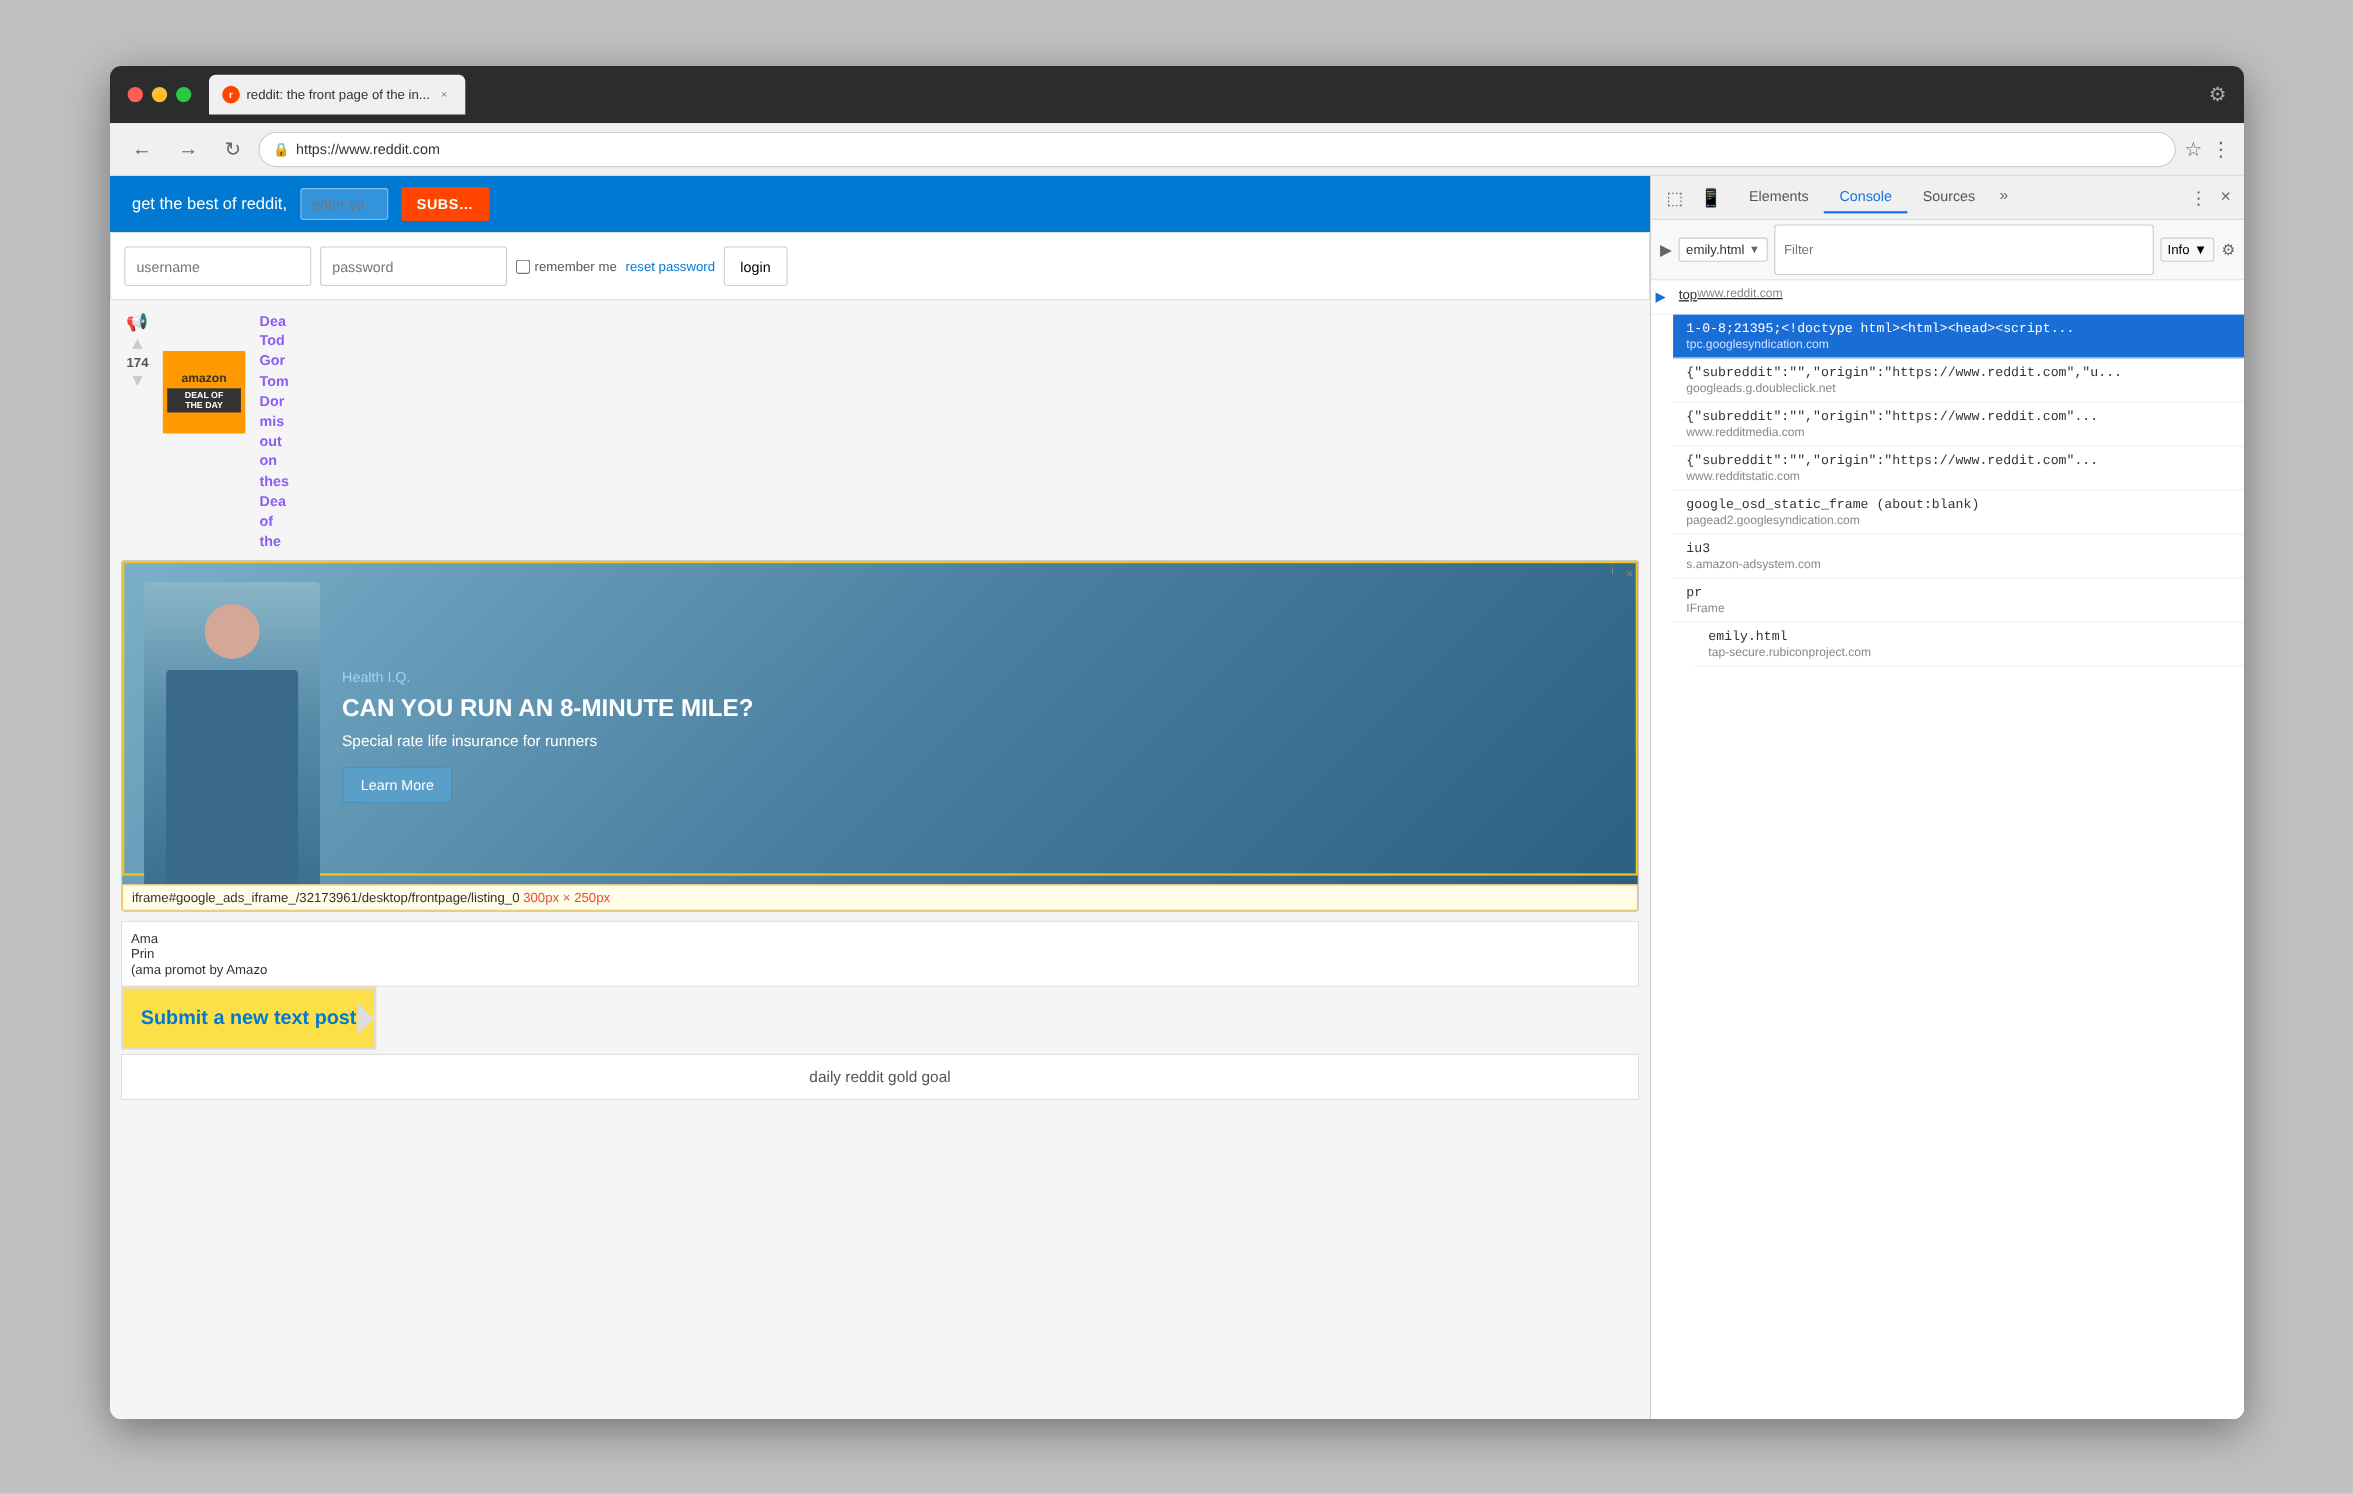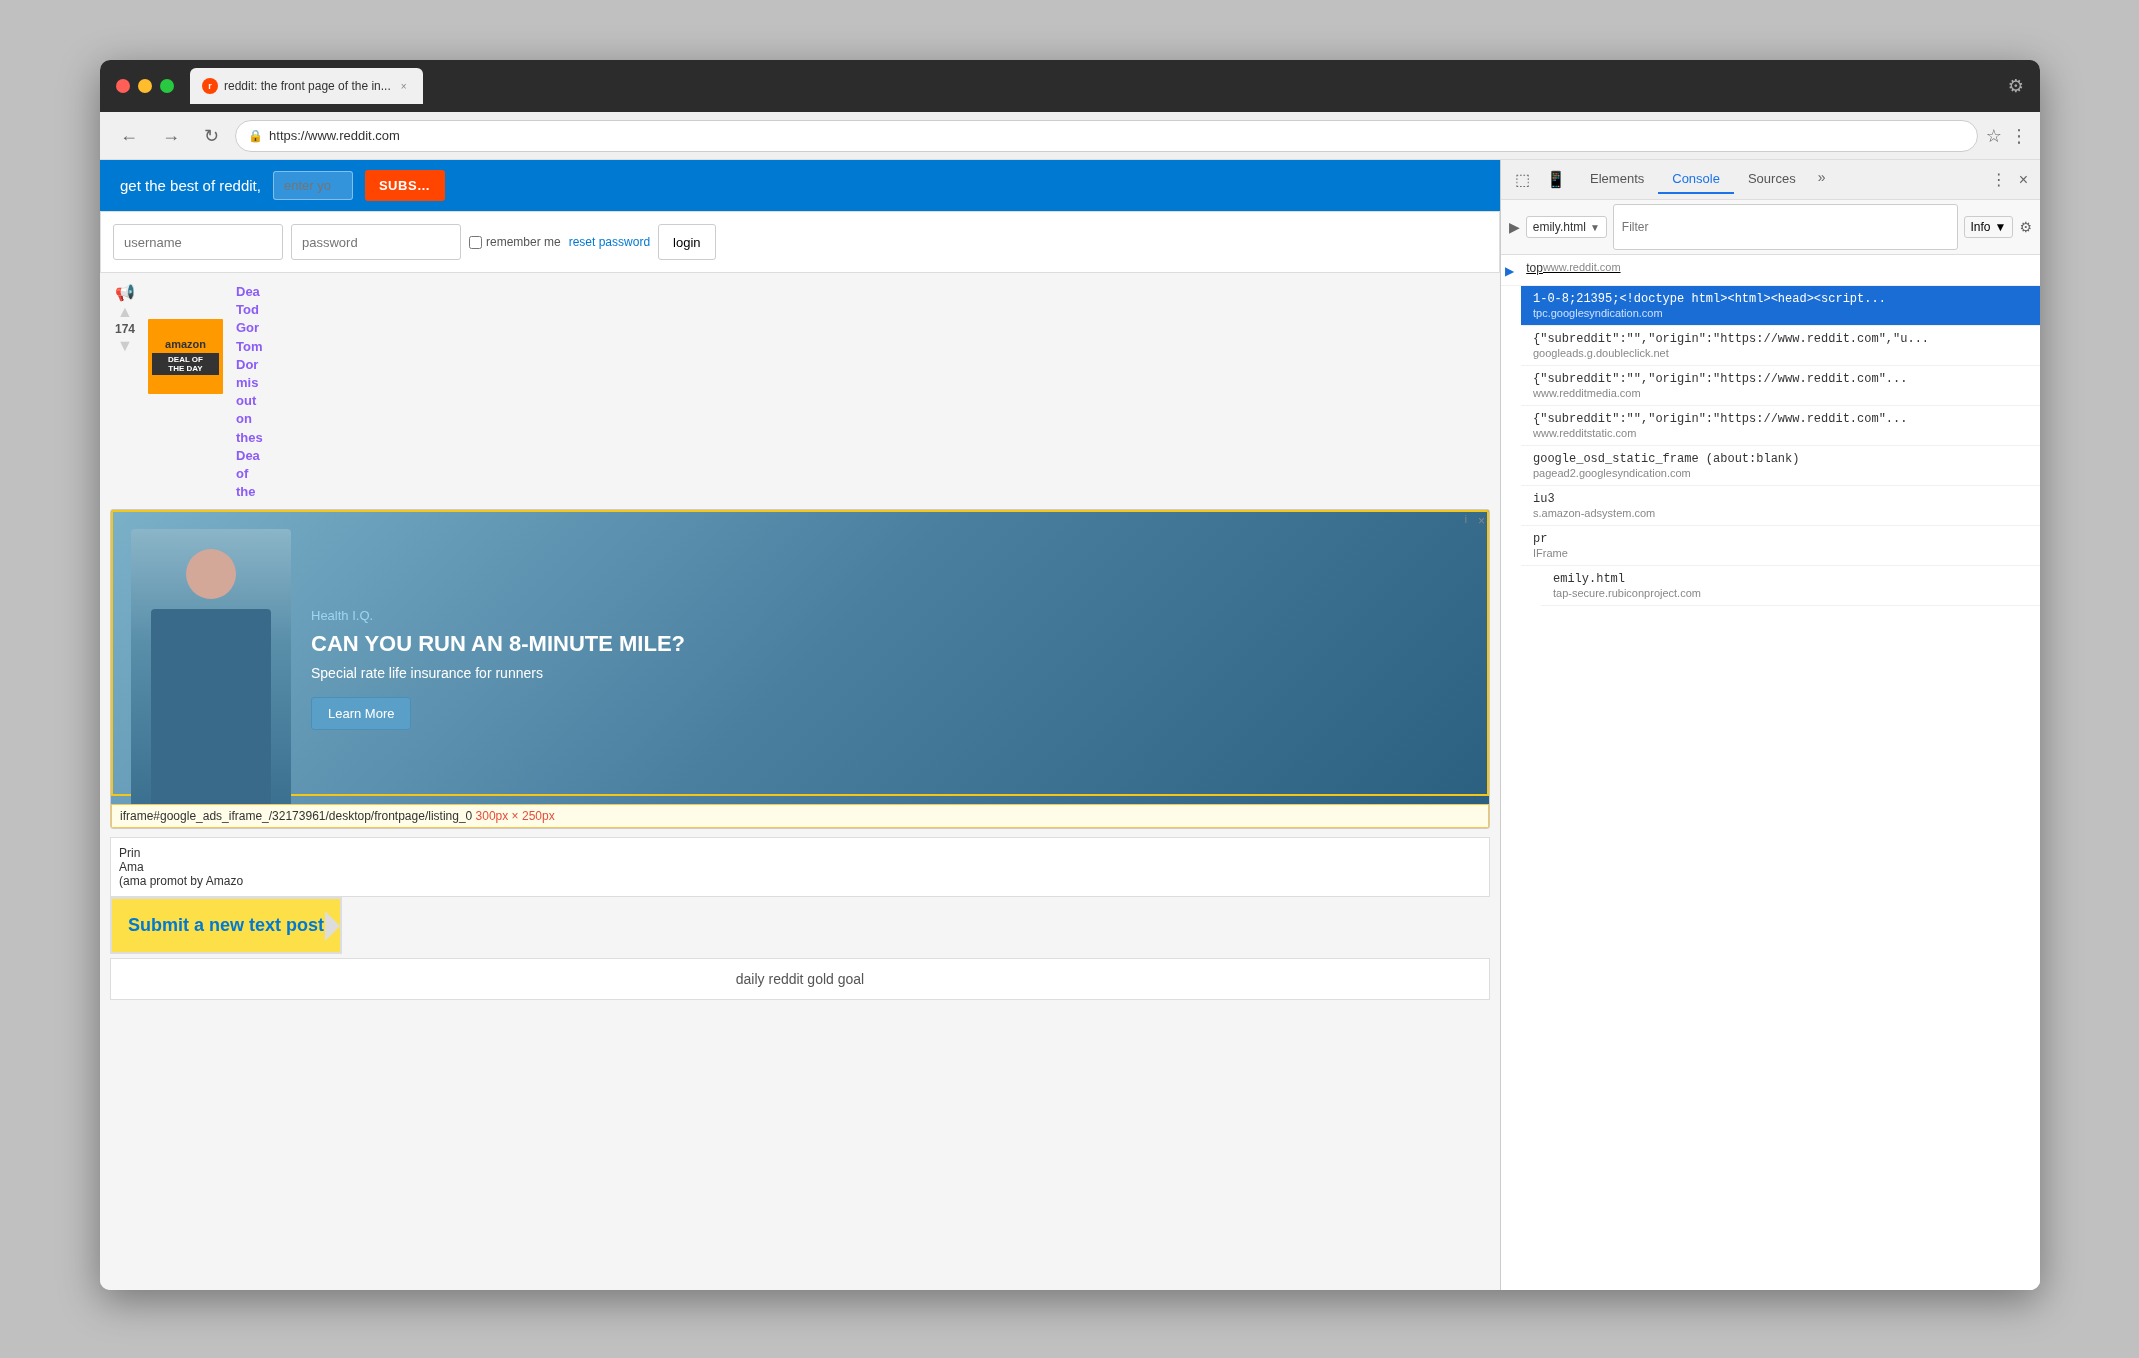--- a/index.html
+++ b/index.html
@@ -774,22 +774,22 @@
               </div>
             </div>
 
             <div class="iframe-tooltip">
               <span>iframe#google_ads_iframe_/32173961/desktop/frontpage/listing_0</span>
               <span class="dims">300px × 250px</span>
             </div>
           </div>
 
           <div class="amazon-promo">
+            <div>Ama</div>
             <div>Prin</div>
-            <div>Ama</div>
             <div>(ama promot by Amazo</div>
           </div>
 
           <div class="bottom-actions">
             <button class="submit-post-btn">Submit a new text post</button>
             <div class="gold-goal">daily reddit gold goal</div>
           </div>
         </div>
       </div>
     </div>

